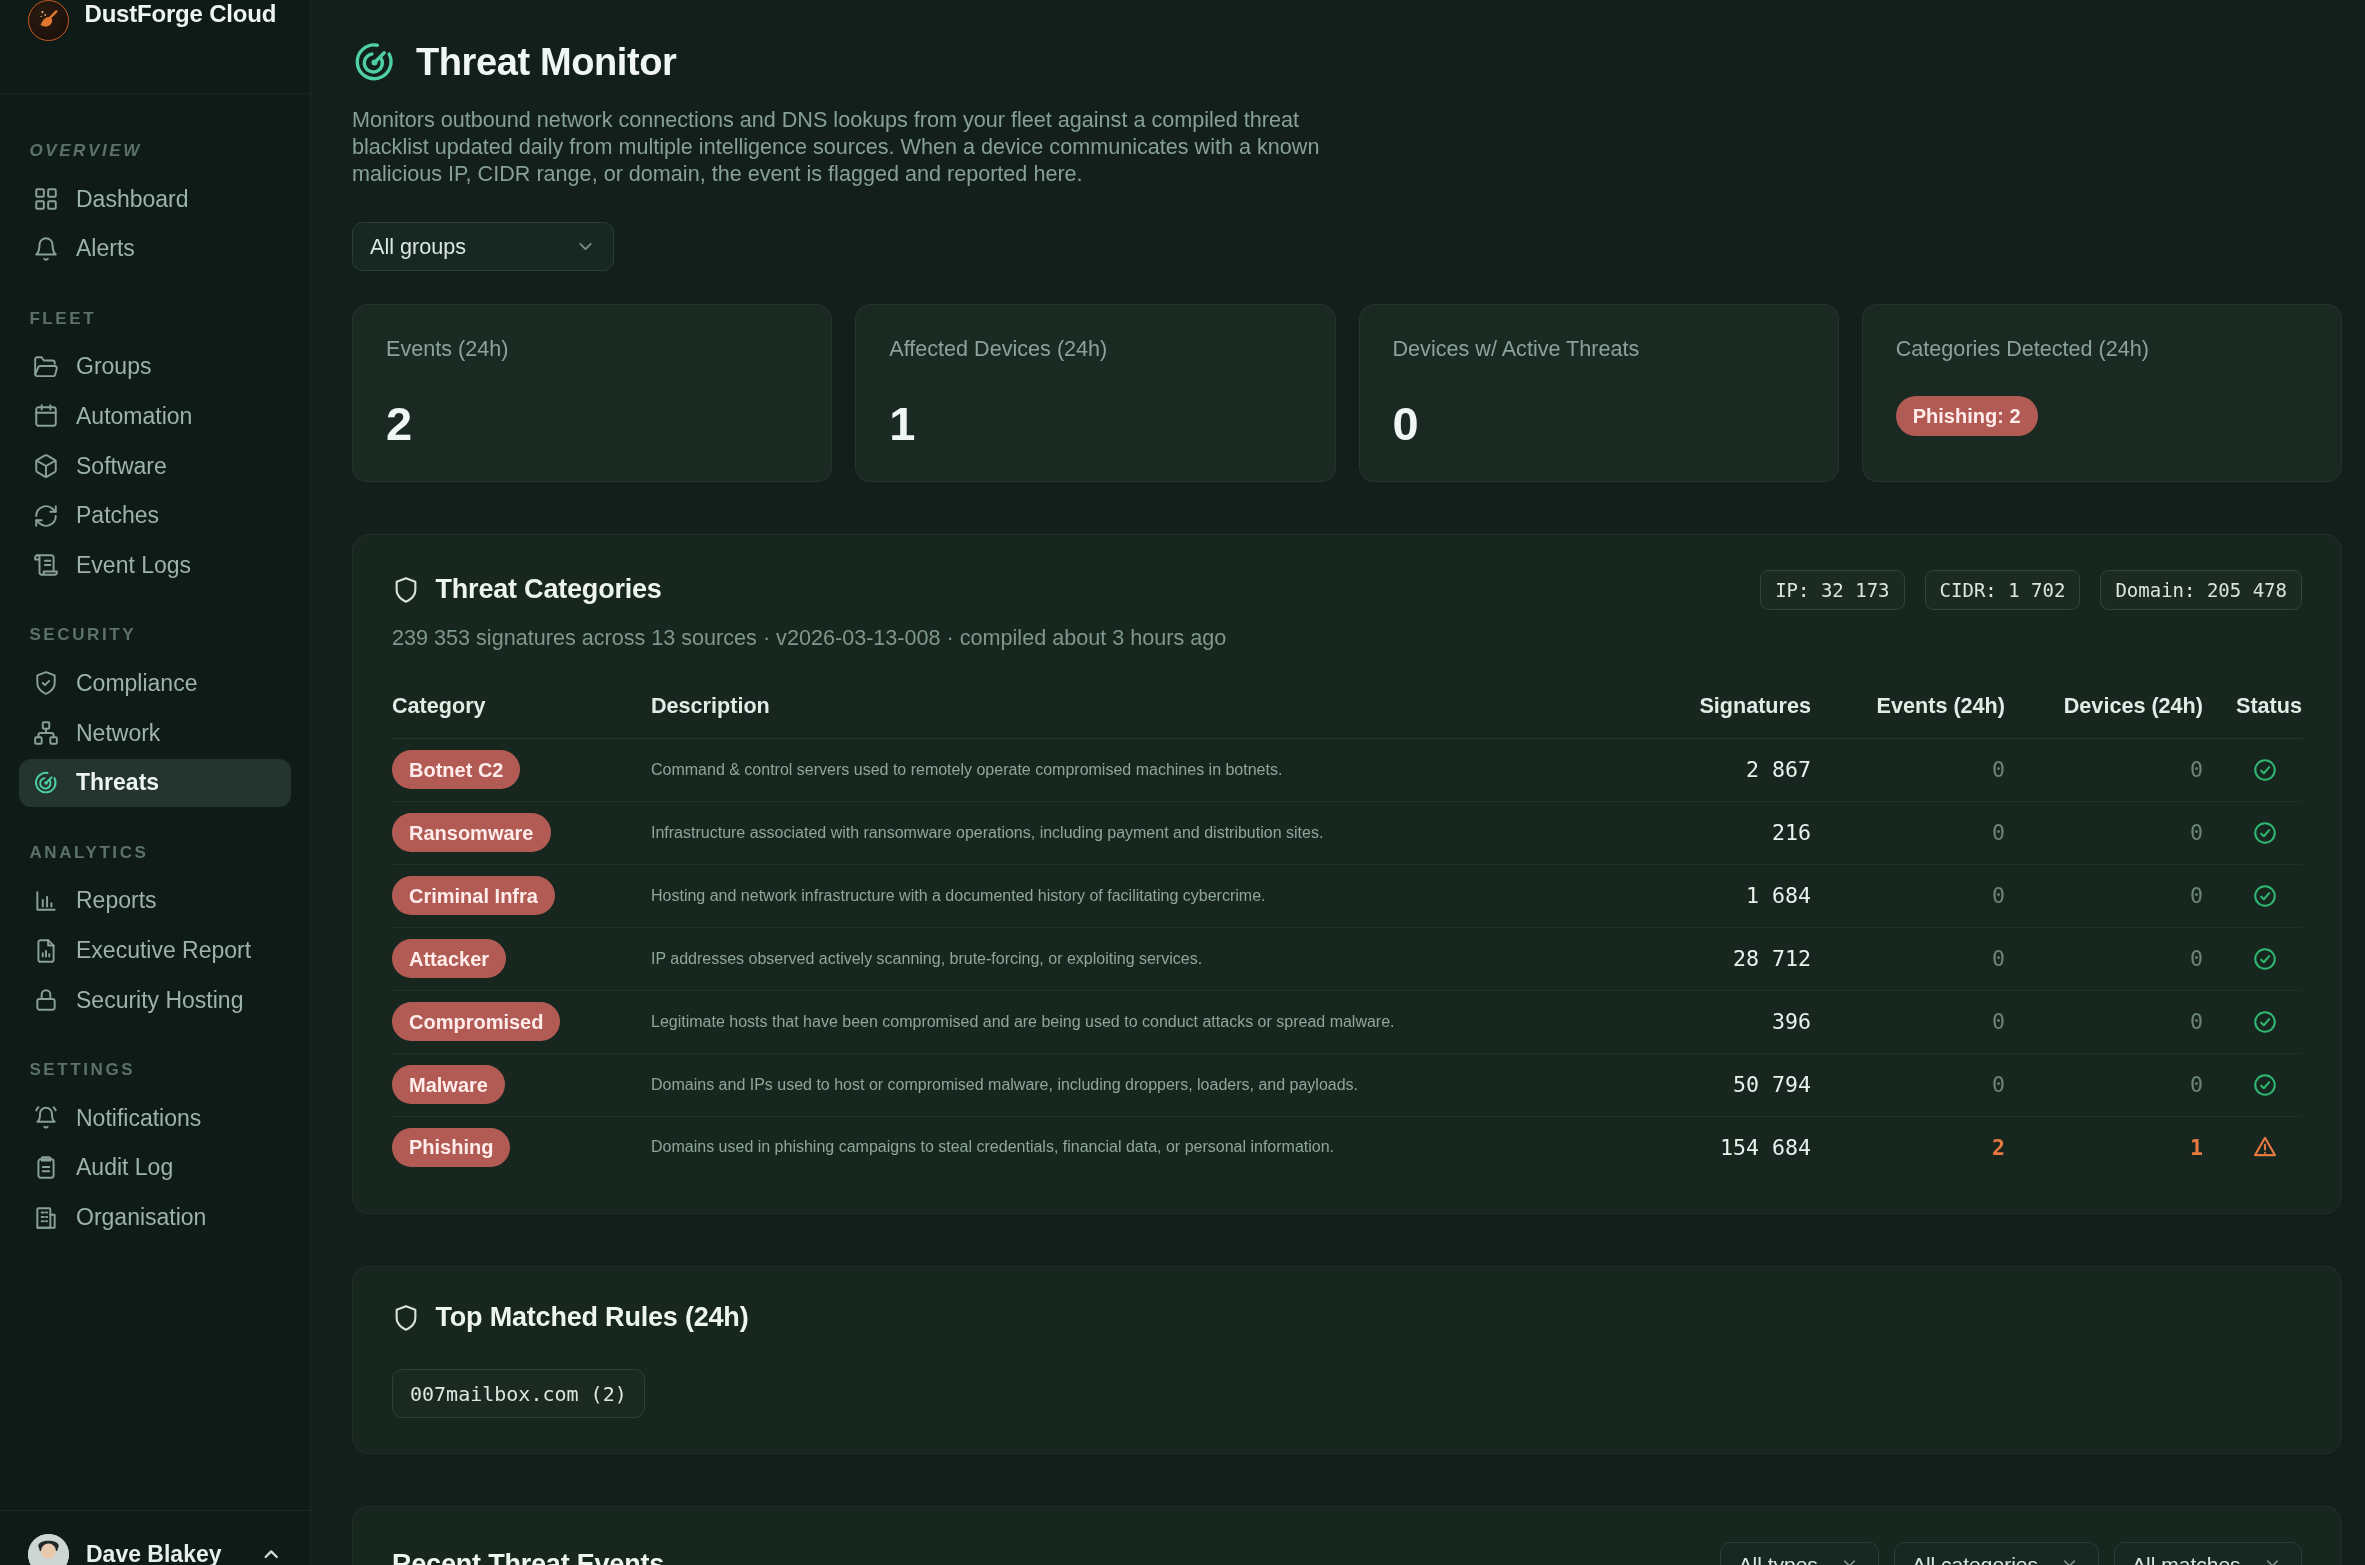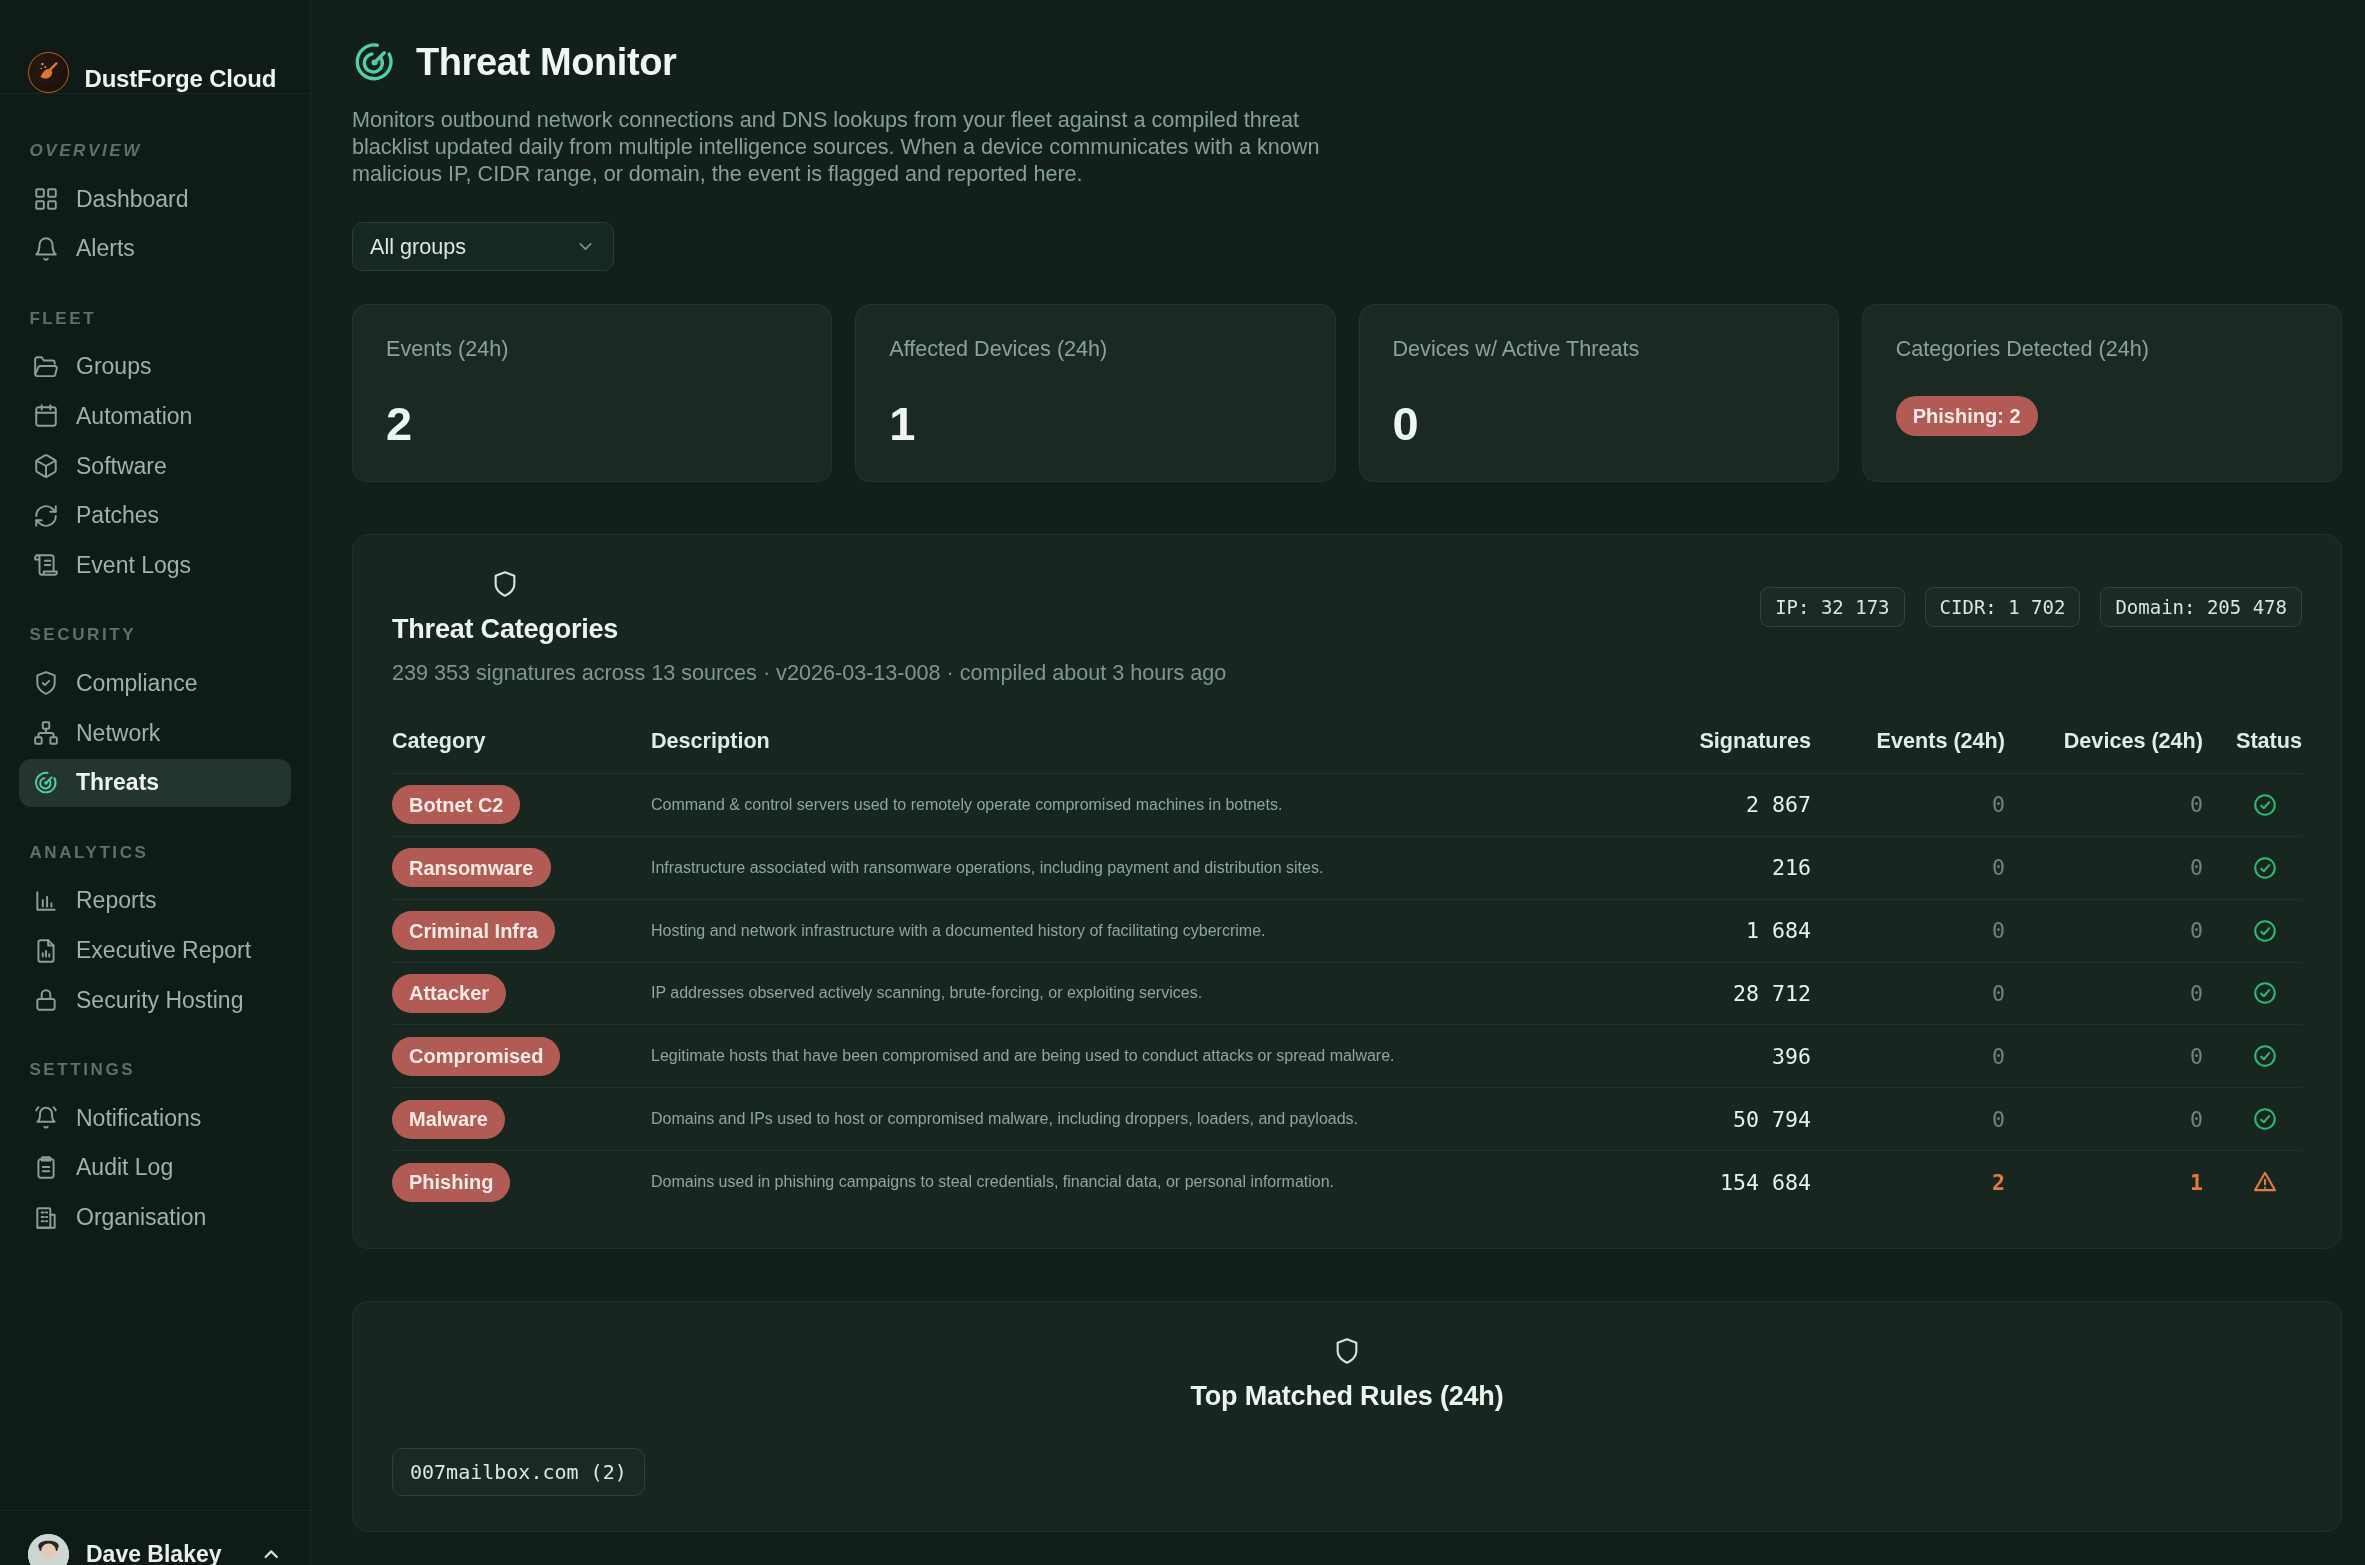--- a/index.html
+++ b/index.html
@@ -11,21 +11,21 @@
     -webkit-font-smoothing:antialiased;
   }
   .app { display:flex; width:100%; height:100%; }
 
   
   .sidebar {
     position:relative; width:311px; height:100%; flex:0 0 311px;
     background:#0e1b17; border-right:0.9px solid rgba(255,255,255,0.06);
   }
   .logo-row {
-    height:94px; display:flex; align-items:flex-end; gap:15.5px;
+    height:94px; display:flex; align-items:flex-start; gap:15.5px;
     padding:0 28px; border-bottom:0.9px solid rgba(255,255,255,0.05);
   }
   .logo-badge {
     width:41px; height:41px; border-radius:50%; flex:0 0 41px;
     background:radial-gradient(circle at 35% 35%, #2a1a10, #170f09);
     border:1.7px solid #c75b22; display:flex; align-items:center; justify-content:center;
   }
   .logo-badge svg { width:29px; height:29px; }
   .logo-title { font-size:24px; font-weight:700; color:#eef5f1; letter-spacing:-0.2px; }
 
@@ -86,21 +86,21 @@
     border-radius:862px; padding:7.8px 17px; font-size:20px; font-weight:600; line-height:1.2;
   }
   .card .pill-danger { align-self:flex-start; margin-bottom:14px; }
 
   
   .panel {
     margin-top:52px; background:#17271f; border:0.9px solid rgba(255,255,255,0.045);
     border-radius:17px; padding:35px 39px;
   }
   .panel-head { display:flex; align-items:center; justify-content:space-between; }
-  .panel-title-wrap { display:flex; align-items:center; gap:15.5px;flex-direction:column; }
+  .panel-title-wrap { display:flex; align-items:center; gap:15.5px; }
   .panel-title-wrap .icon { width:28px; height:28px; color:#d6e3dc; }
   .panel-title { font-size:27px; font-weight:700; color:#eef5f0; letter-spacing:-0.2px; }
   .panel-sub { margin-top:15.5px; font-size:21.6px; color:#7f978d; }
 
   .totals { display:flex; gap:20px; }
   .total-chip {
     font-family:"DejaVu Sans Mono", monospace; font-size:19px; color:#d9e6df;
     border:0.9px solid #30463c; background:rgba(255,255,255,0.02);
     border-radius:8.6px; padding:7.8px 14px; white-space:nowrap;
   }

